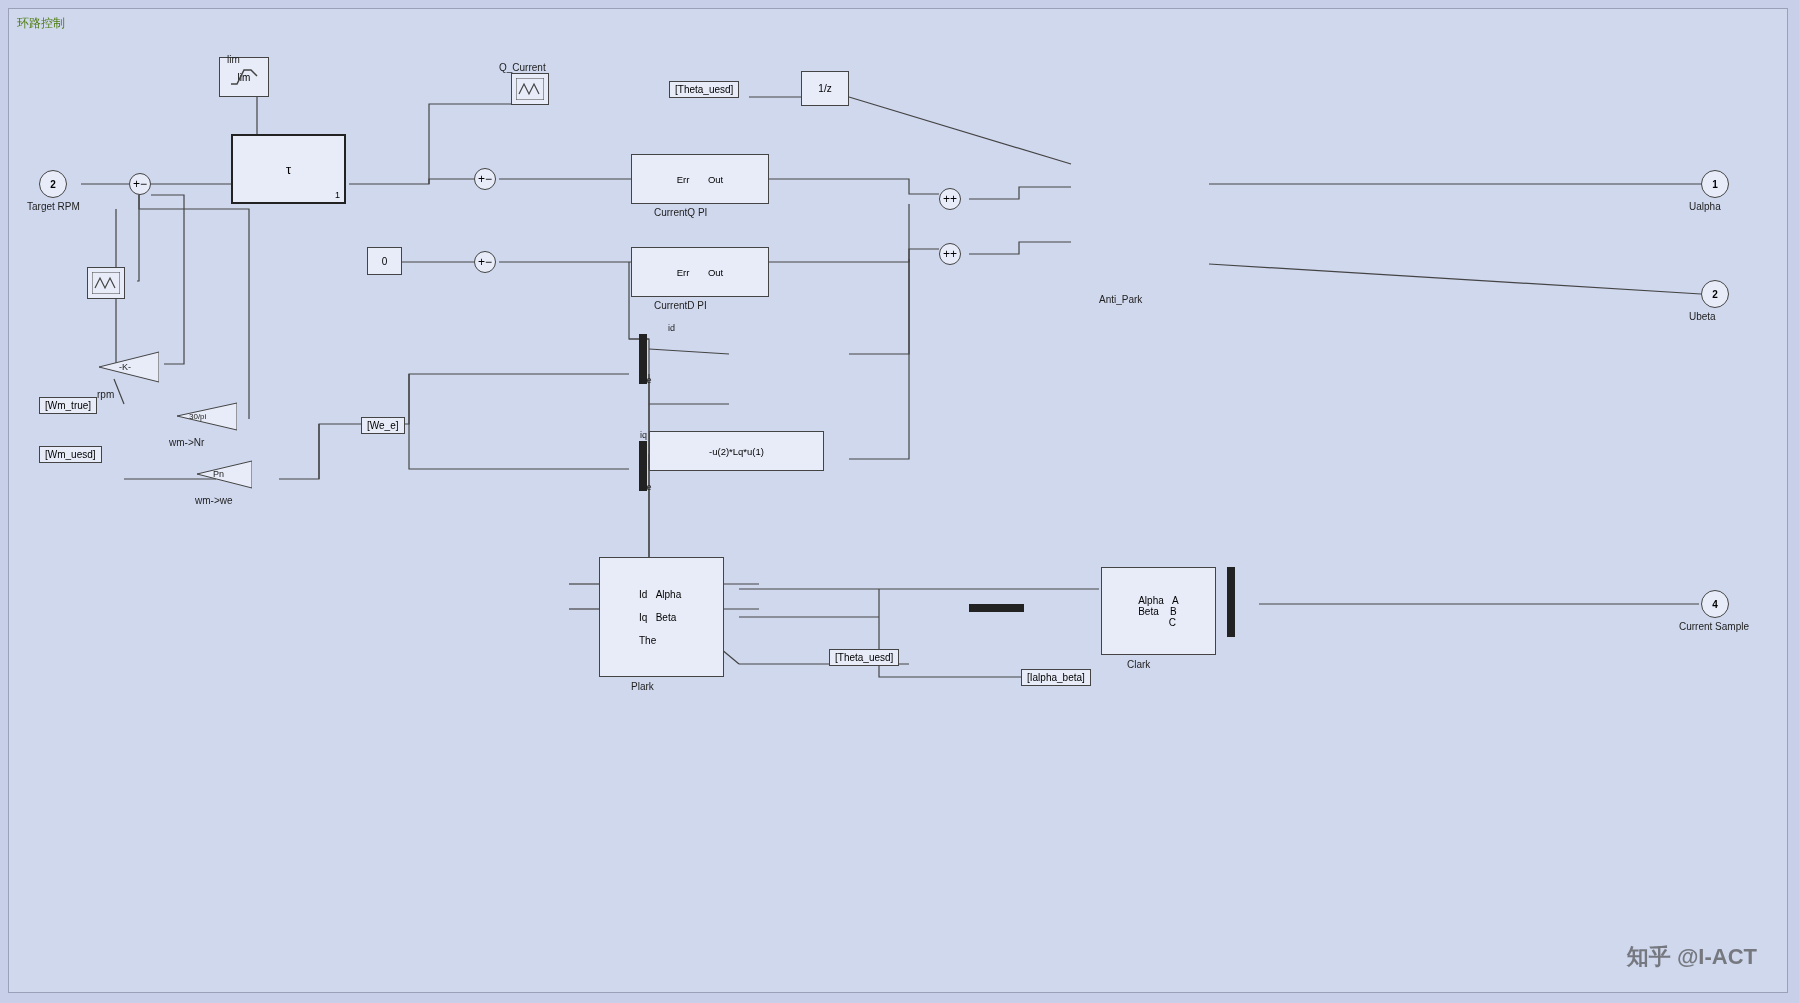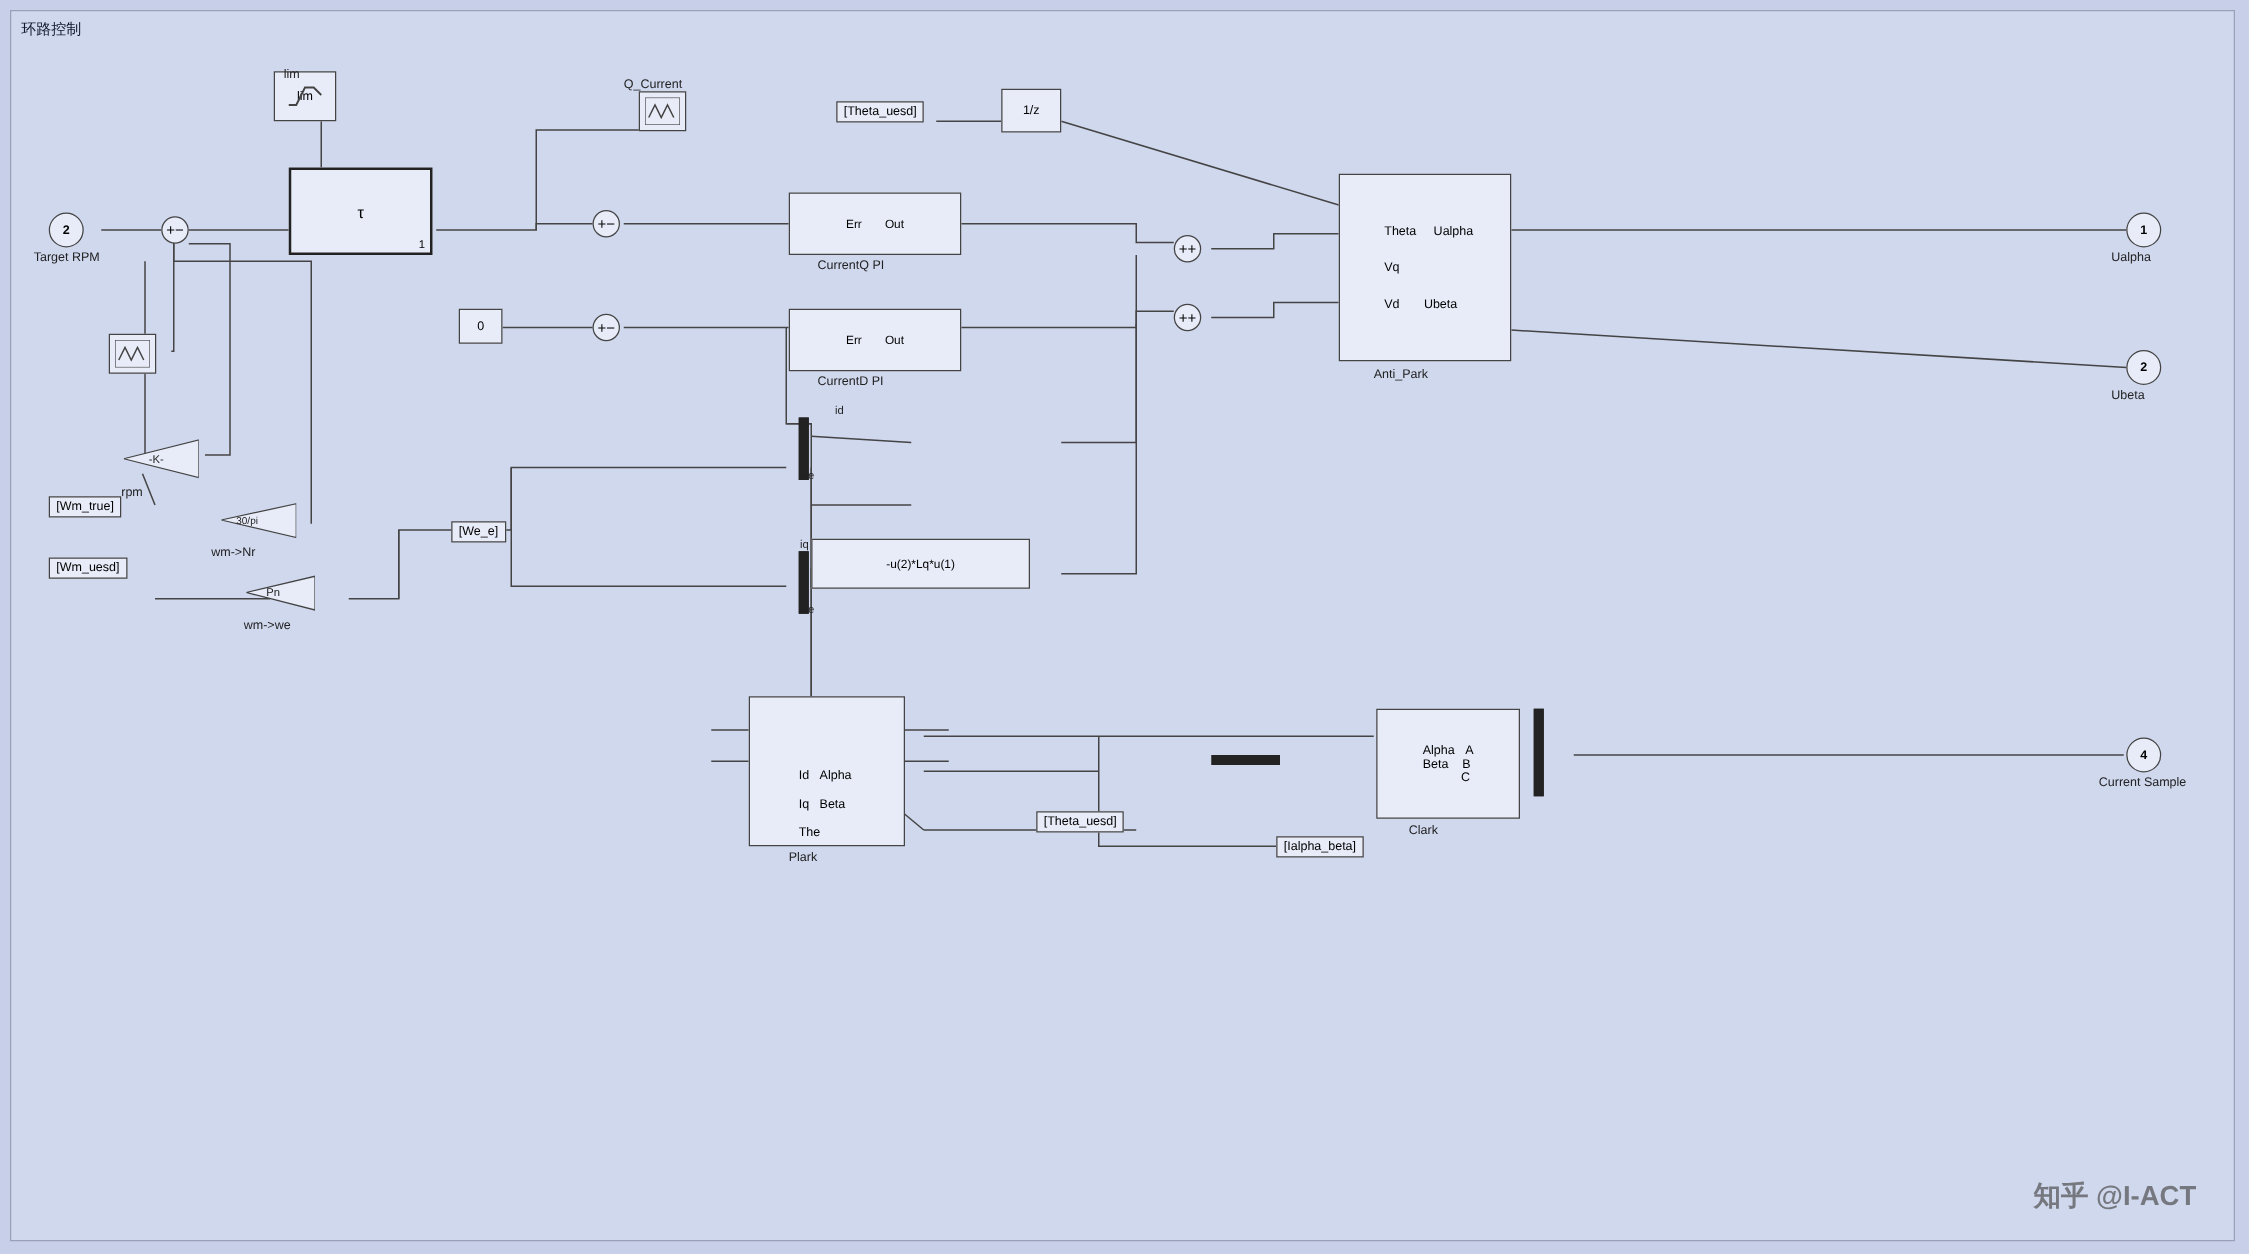--- a/index.html
+++ b/index.html
@@ -17,21 +17,21 @@
       height: 985px;
       margin: 8px;
       background: #d0d8ee;
       border: 1px solid #9aa0b8;
     }
     .title-label {
       position: absolute;
       top: 6px;
       left: 8px;
       font-size: 12px;
-      color: #0f172a;
+      color: #4d7c0f;
     }
     
     #wire-svg {
       position: absolute;
       top: 0; left: 0;
       width: 100%; height: 100%;
       pointer-events: none;
     }
     
     .block {
@@ -273,27 +273,20 @@
   <div class="block" style="left:622px;top:145px;width:138px;height:50px;">
     <span style="font-size:9.5px;padding:2px;">Err&nbsp;&nbsp;&nbsp;&nbsp;&nbsp;&nbsp;&nbsp;Out</span>
   </div>
   <div class="block-label" style="left:645px;top:198px;">CurrentQ PI</div>
 
   <div class="block" style="left:622px;top:238px;width:138px;height:50px;">
     <span style="font-size:9.5px;padding:2px;">Err&nbsp;&nbsp;&nbsp;&nbsp;&nbsp;&nbsp;&nbsp;Out</span>
   </div>
   <div class="block-label" style="left:645px;top:291px;">CurrentD PI</div>
 
-  <div class="block" style="left:1062px;top:130px;width:138px;height:150px;">
-    <div style="display:flex;flex-direction:column;align-items:flex-start;padding-left:6px;font-size:10px;gap:18px;">
-      <span>Theta&nbsp;&nbsp;&nbsp;&nbsp;&nbsp;Ualpha</span>
-      <span>Vq</span>
-      <span>Vd&nbsp;&nbsp;&nbsp;&nbsp;&nbsp;&nbsp;&nbsp;Ubeta</span>
-    </div>
-  </div>
   <div class="block-label" style="left:1090px;top:285px;">Anti_Park</div>
 
   <div class="block" style="left:792px;top:62px;width:48px;height:35px;">
     <span>1/z</span>
   </div>
 
   <div class="goto-tag" style="left:660px;top:72px;">
     <span>[Theta_uesd]</span>
   </div>
 
@@ -339,21 +332,21 @@
   <div style="position:absolute;left:630px;top:432px;width:8px;height:50px;background:#222;border:1px solid #222;">
     <div class="block-label" style="left:0px;top:-12px;white-space:nowrap;color:#222;font-size:9px;">iq</div>
     <div class="block-label" style="left:0px;top:40px;white-space:nowrap;color:#222;font-size:9px;">we</div>
   </div>
 
 
   <div class="block" style="left:640px;top:422px;width:175px;height:40px;">
     <span style="font-size:9.5px;">-u(2)*Lq*u(1)</span>
   </div>
 
-  <div class="block" style="left:590px;top:548px;width:125px;height:120px;align-items:flex-end;">
+  <div class="block" style="left:590px;top:548px;width:125px;height:120px;">
     <div style="display:flex;flex-direction:column;align-items:flex-start;padding:4px;font-size:10px;gap:12px;">
       <span>Id&nbsp;&nbsp;&nbsp;Alpha</span>
       <span>Iq&nbsp;&nbsp;&nbsp;Beta</span>
       <span>The&nbsp;&nbsp;&nbsp;&nbsp;&nbsp;&nbsp;&nbsp;&nbsp;&nbsp;&nbsp;</span>
     </div>
   </div>
   <div class="block-label" style="left:622px;top:672px;">Plark</div>
 
   <div class="block" style="left:1092px;top:558px;width:115px;height:88px;">
     <div style="display:flex;flex-direction:column;align-items:flex-start;padding:4px;font-size:10px;">

